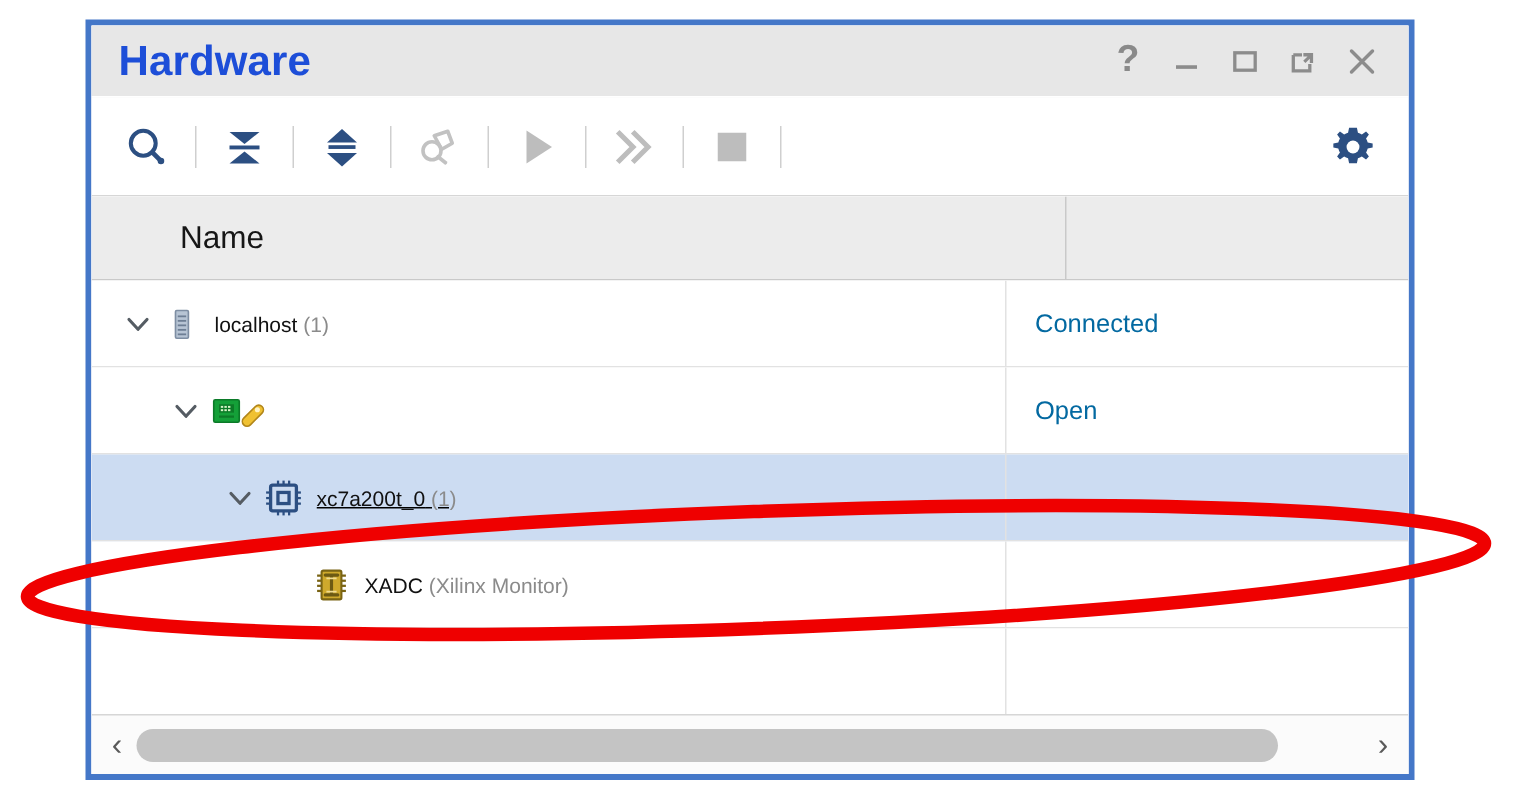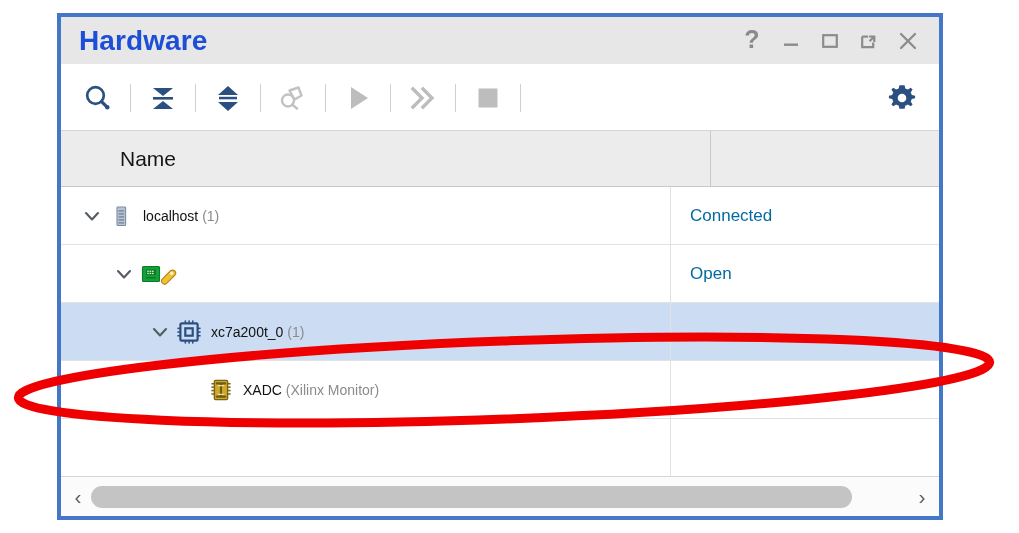--- a/index.html
+++ b/index.html
@@ -157,21 +157,21 @@
     background: #ffffff;
   }
   .row {
     display: flex;
     height: 57px;
     min-height: 57px;
     border-bottom: 1px solid #e2e2e2;
     align-items: center;
     background: #ffffff;
   }
-  .row.selected { background: #ccdcf2; }
+  .row.selected { background: #ccdcf2; text-decoration: underline; }
   .row.filler {
     border-bottom: none;
     flex: 1 1 auto;
     min-height: 0;
   }
   .cell-name {
     width: 610px;
     min-width: 610px;
     height: 100%;
     display: flex;

